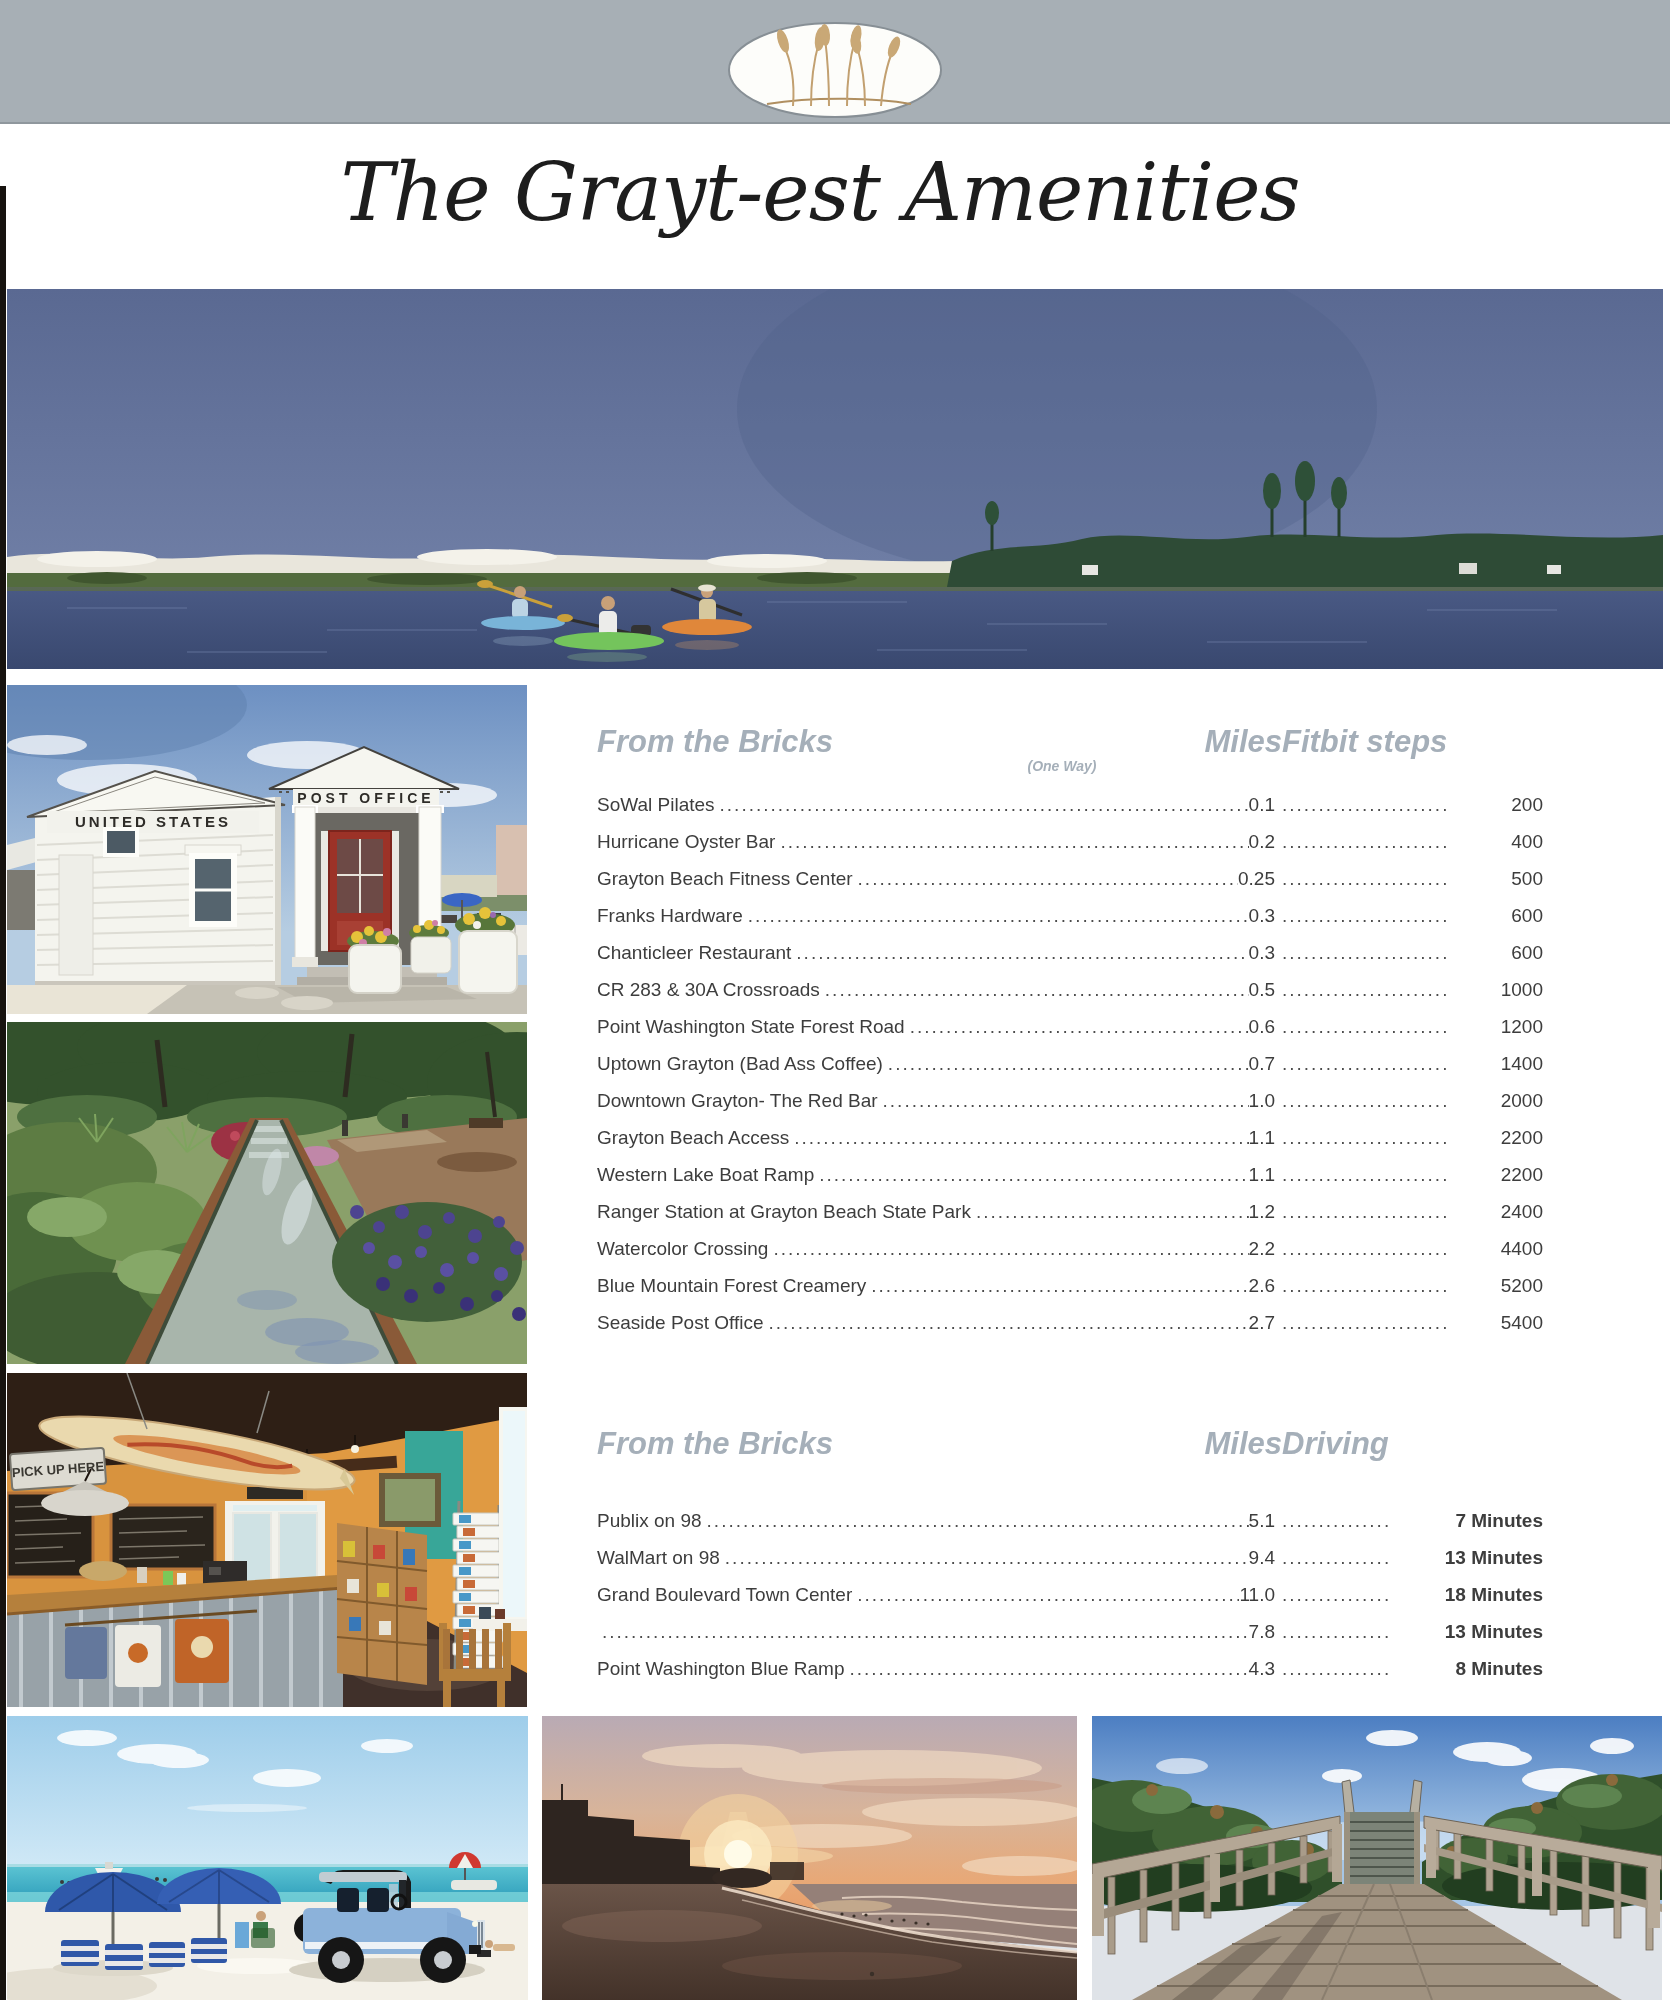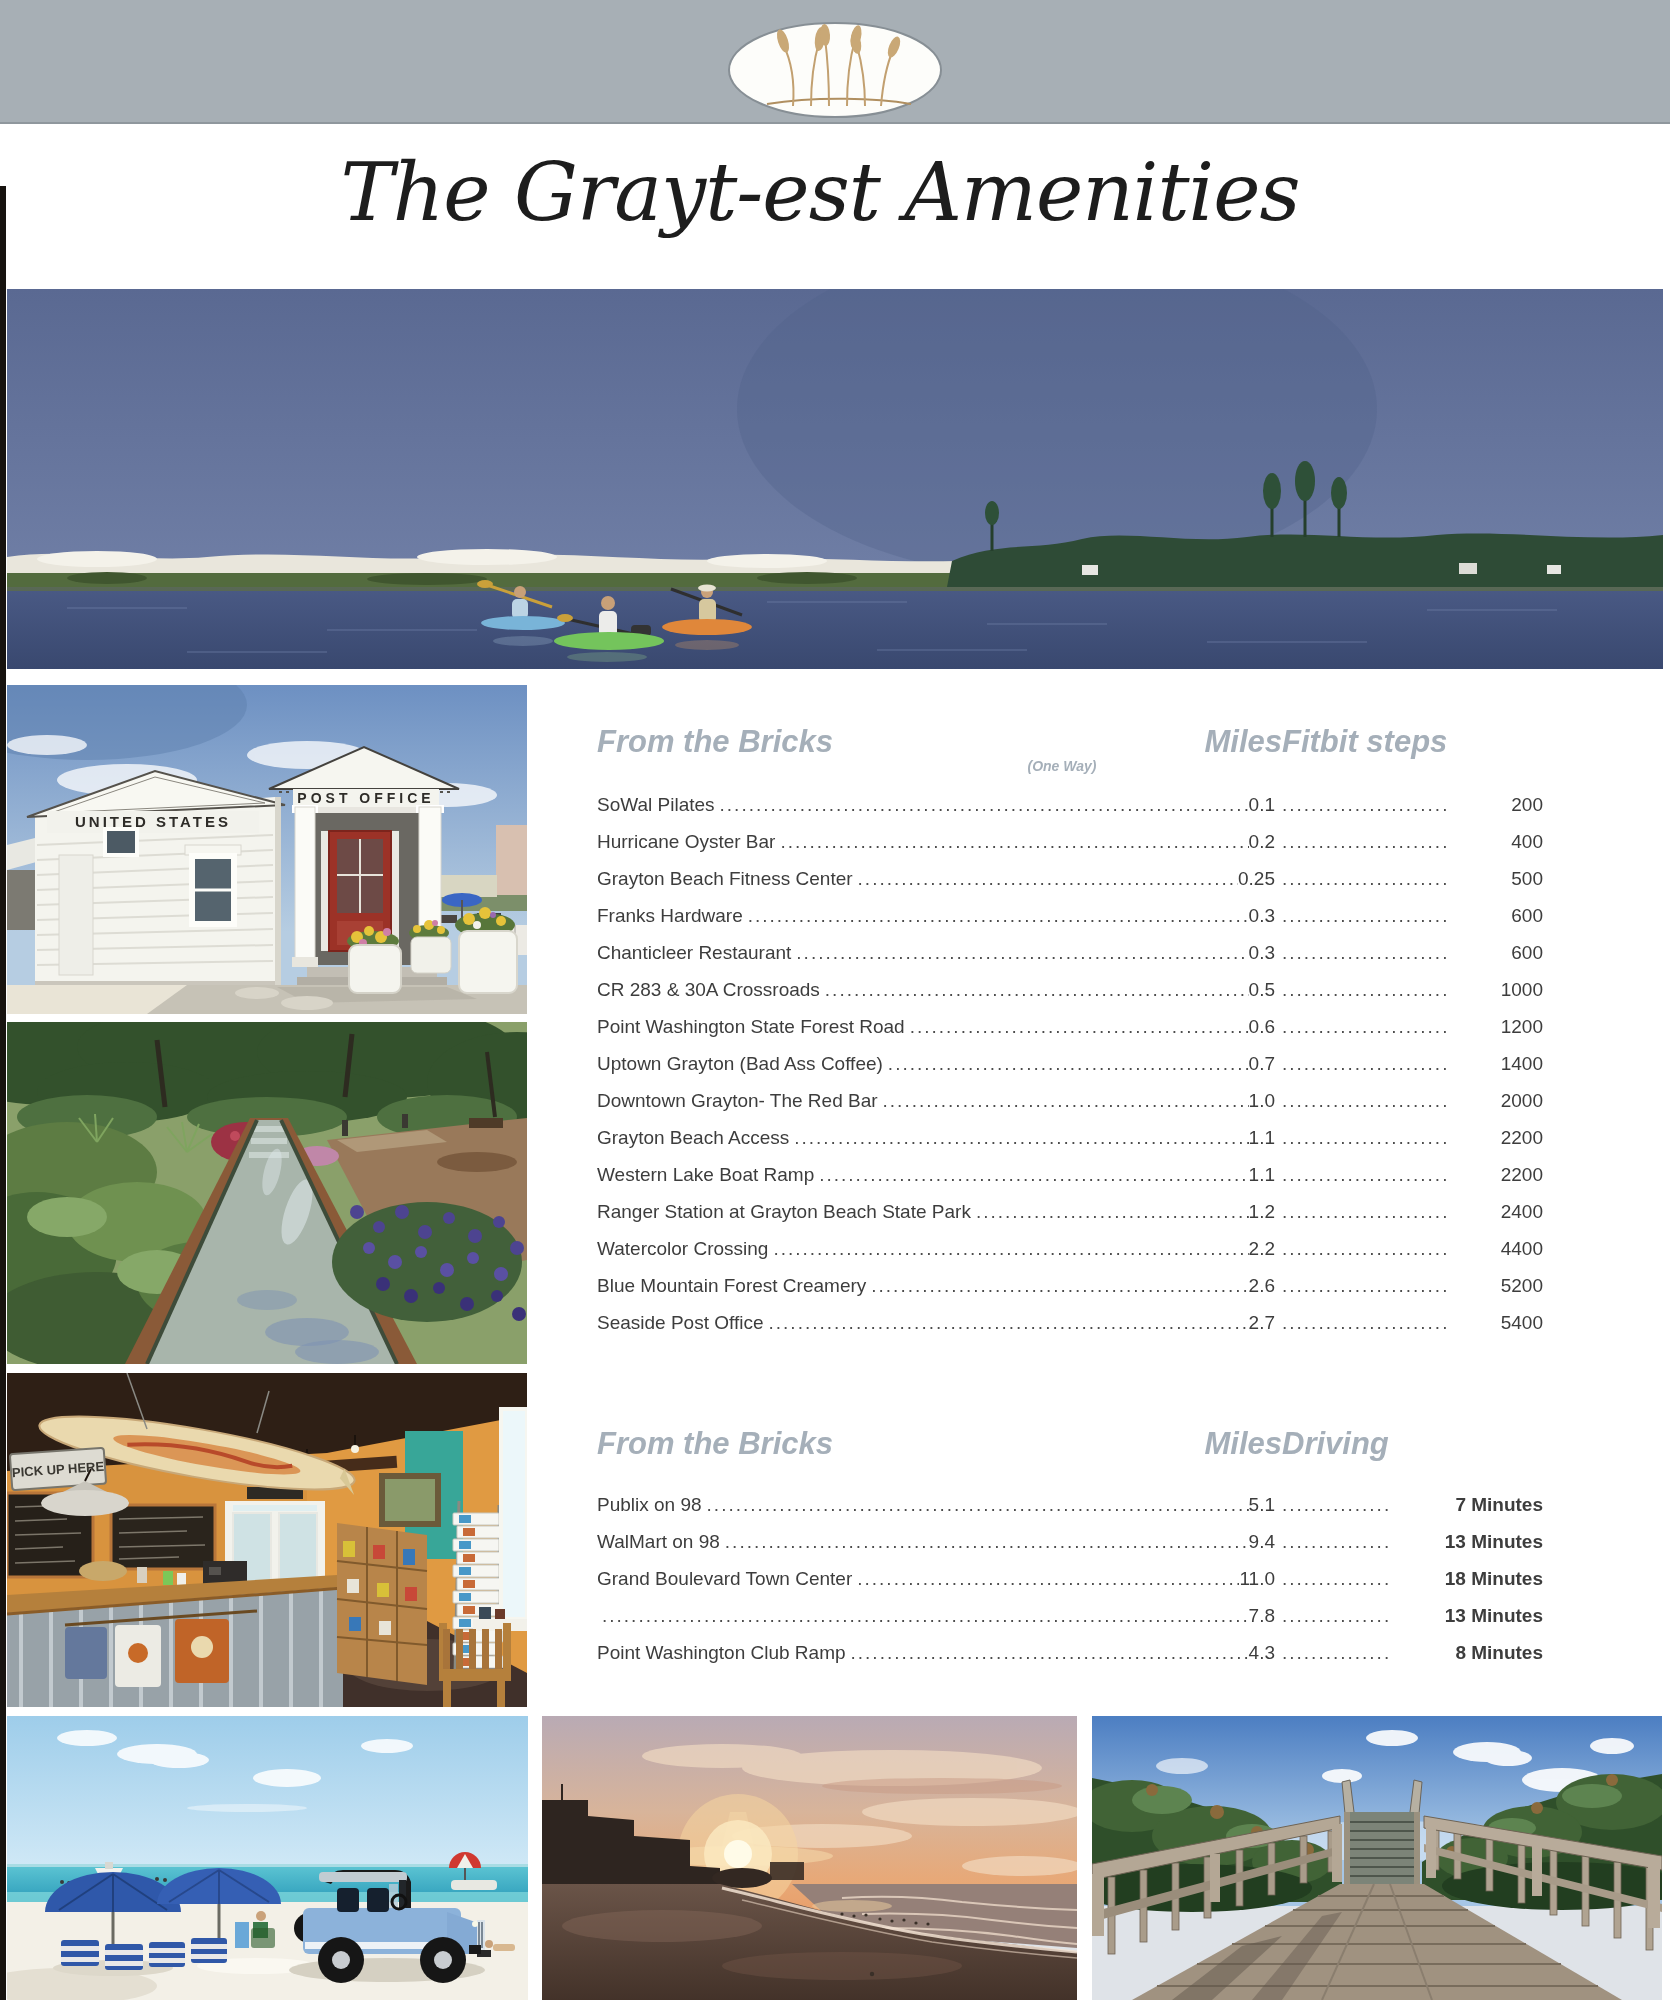--- a/index.html
+++ b/index.html
@@ -35,21 +35,21 @@
   .t1{top:722px;}
   .t2{top:1424px;}
   .thead{display:flex;line-height:40px;font-size:31px;font-weight:bold;font-style:italic;
          color:#a5afb9;}
   .h-name{flex:1 1 auto;}
   .h-miles{flex:0 0 auto;text-align:right;}
   .h-group{flex:0 0 261px;text-align:left;}
   .h-note{font-size:14px;line-height:16px;font-weight:bold;font-style:italic;color:#a5afb9;
           text-align:center;padding-right:16px;margin-top:-4px;}
   .rows{margin-top:12px;}
-  .t2 .rows{margin-top:22px;}
+  .t2 .rows{margin-top:38px;}
   .row{display:flex;font-size:19px;line-height:37px;white-space:nowrap;font-weight:400;}
   .c-name{flex:0 0 auto;}
   .lead{flex:1 1 0px;width:0;overflow:hidden;padding-left:5px;color:#4c4c4c;}
   .lead::after{content:"..................................................................................................................................................";letter-spacing:2px;}
   .c-miles{flex:0 0 auto;text-align:right;}
   .lead2{flex:0 0 165px;overflow:hidden;padding-left:7px;color:#4c4c4c;}
   .t2 .lead2{flex:0 0 111px;}
   .c-steps{flex:0 0 96px;text-align:right;}
   .c-time{flex:0 0 150px;text-align:right;font-weight:bold;}
 </style>
@@ -678,21 +678,21 @@
           <span class="lead lead2"></span>
           <span class="c-time">18 Minutes</span>
         </div>
       <div class="row">
           <span class="lead"></span>
           <span class="c-miles">7.8</span>
           <span class="lead lead2"></span>
           <span class="c-time">13 Minutes</span>
         </div>
       <div class="row">
-          <span class="c-name">Point Washington Club Ramp</span>
+          <span class="c-name">Point Washington Blue Ramp</span>
           <span class="lead"></span>
           <span class="c-miles">4.3</span>
           <span class="lead lead2"></span>
           <span class="c-time">8 Minutes</span>
         </div>
     </div>
   </div>
 
   <div class="ph ph-bj">
     <svg width="521" height="284" viewBox="0 0 521 284">

